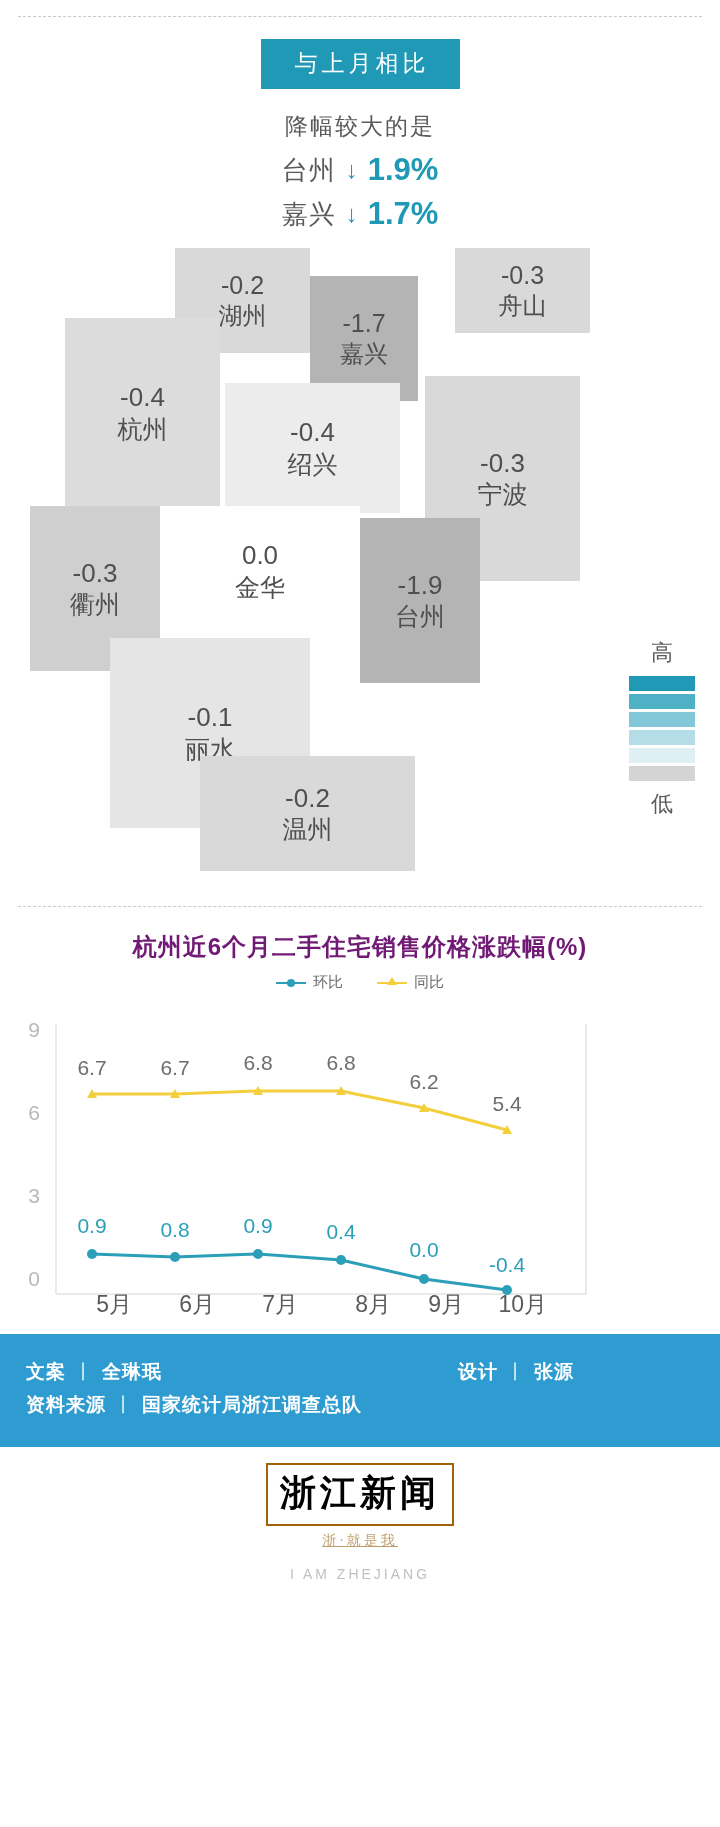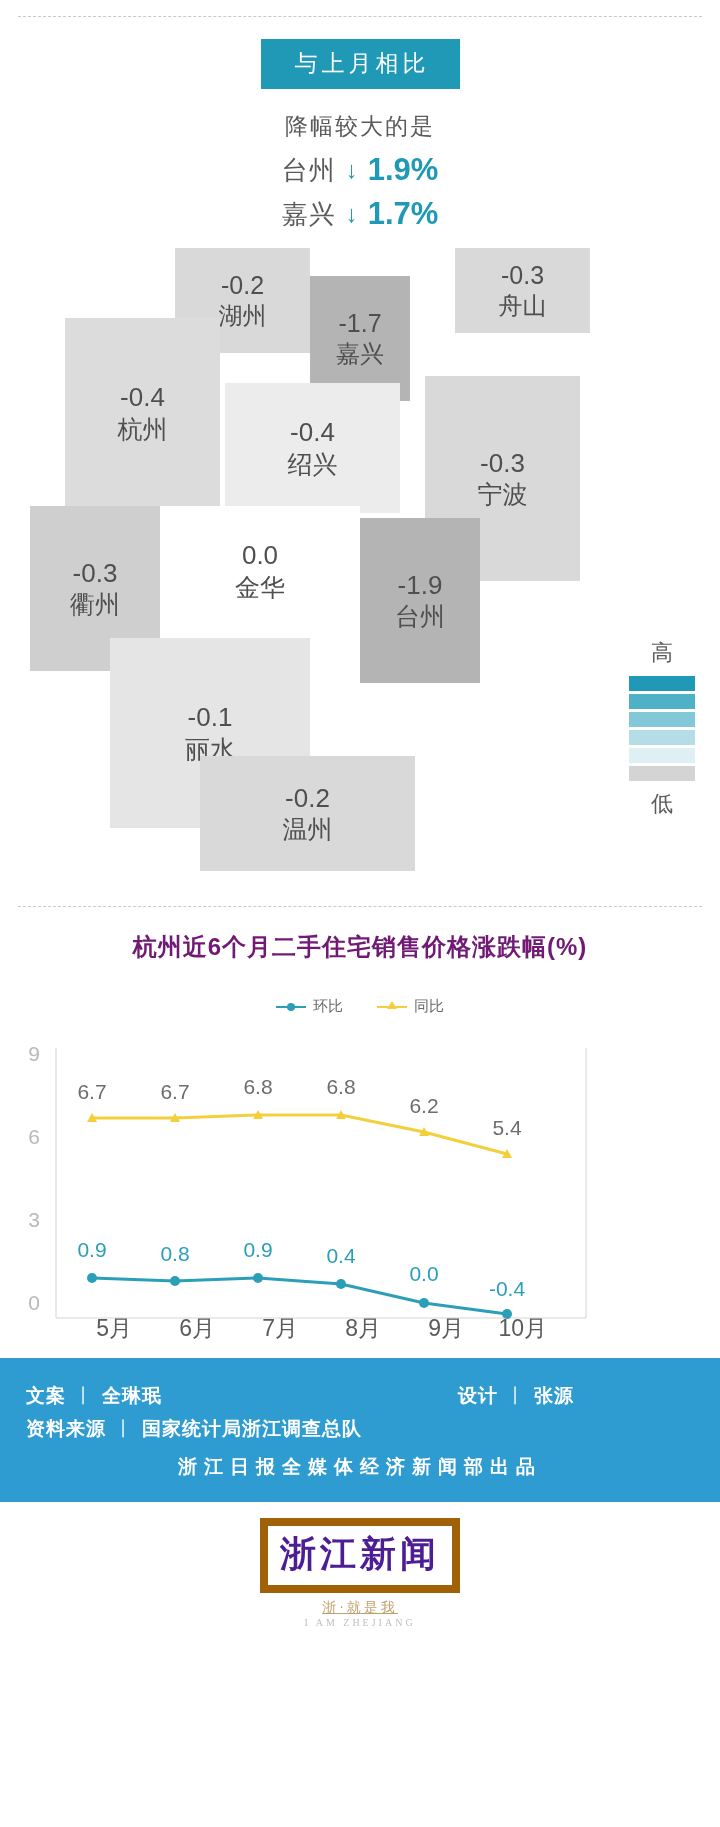--- a/index.html
+++ b/index.html
@@ -89,21 +89,21 @@
     font-size: 24px;
     color: #701a75;
     font-weight: bold;
     margin-top: 24px;
     letter-spacing: 1px;
   }
   .chart-legend {
     display: flex;
     justify-content: center;
     gap: 34px;
-    margin-top: 34px;
+    margin-top: 10px;
     font-size: 15px;
     color: #6b6b6b;
   }
   .lg-item { display: flex; align-items: center; gap: 7px; }
   .lg-line { width: 30px; height: 2px; position: relative; }
   .lg-line::after {
     content: "";
     position: absolute;
     left: 11px; top: -3px;
     width: 8px; height: 8px;
@@ -167,34 +167,34 @@
   .f-produced {
     font-size: 19px;
     font-weight: bold;
     letter-spacing: 7px;
     margin-top: 12px;
     text-align: center;
   }
   .logo-wrap { text-align: center; padding: 16px 0 22px 0; }
   .logo-box {
     display: inline-block;
-    border: 8px solid #a16207;
-    color: #4c1d95;
+    border: 2px solid #a16207;
+    color: #000000;
     padding: 4px 12px 6px 12px;
     font-size: 36px;
     letter-spacing: 4px;
     font-family: "Liberation Serif", serif;
     font-weight: bold;
   }
   .logo-sub1 {
     color: #bfa06d; font-size: 14px; letter-spacing: 3px; margin-top: 6px;
     font-family: "Liberation Serif", serif;
     text-decoration: underline;
   }
-  .logo-sub2 { color: #c0c0c0; font-size: 10px; letter-spacing: 3px; margin-top: 0; font-family: Liberation Serif, serif; }
+  .logo-sub2 { color: #c0c0c0; font-size: 14px; letter-spacing: 3px; margin-top: 16px; }
 </style>
 </head>
 <body>
 
 <div class="page">
 
   <div class="top-rule"></div>
 
   <div class="title-wrap">
     <div class="title-badge">与上月相比</div>
@@ -215,21 +215,21 @@
     </div>
   </div>
 
   <div class="map">
 
     <div class="tile" style="left:175px; top:0px; width:135px; height:105px; background:#d9d9d9;">
       <div class="v">-0.2</div>
       <div class="n">湖州</div>
     </div>
 
-    <div class="tile" style="left:310px; top:28px; width:100px; height:125px; background:#b4b4b4;">
+    <div class="tile" style="left:310px; top:28px; width:108px; height:125px; background:#b4b4b4;">
       <div class="v">-1.7</div>
       <div class="n">嘉兴</div>
     </div>
 
     <div class="tile" style="left:455px; top:0px; width:135px; height:85px; background:#d9d9d9;">
       <div class="v">-0.3</div>
       <div class="n">舟山</div>
     </div>
 
     <div class="tile big" style="left:65px; top:70px; width:155px; height:190px; background:#dcdcdc;">
@@ -344,21 +344,21 @@
     <div class="dlabel mom" style="left:57px; top:216px;">0.9</div>
     <div class="dlabel mom" style="left:140px; top:220px;">0.8</div>
     <div class="dlabel mom" style="left:223px; top:216px;">0.9</div>
     <div class="dlabel mom" style="left:306px; top:222px;">0.4</div>
     <div class="dlabel mom" style="left:389px; top:240px;">0.0</div>
     <div class="dlabel mom" style="left:472px; top:255px;">-0.4</div>
 
     <div class="xtick" style="left:52px;">5月</div>
     <div class="xtick" style="left:135px;">6月</div>
     <div class="xtick" style="left:218px;">7月</div>
-    <div class="xtick" style="left:301px;">8月</div>
+    <div class="xtick" style="left:311px;">8月</div>
     <div class="xtick" style="left:384px;">9月</div>
     <div class="xtick" style="left:467px;">10月</div>
   </div>
 
   <div class="footer">
     <div class="f-row f-credits">
       <span class="left">
         <span>文案</span>
         <span class="sep">丨</span>
         <span>全琳珉</span>
@@ -367,21 +367,20 @@
         <span>设计</span>
         <span class="sep">丨</span>
         <span>张源</span>
       </span>
     </div>
     <div class="f-row">
       <span>资料来源</span>
       <span class="sep">丨</span>
       <span>国家统计局浙江调查总队</span>
     </div>
-    <div class="f-produced">浙江日报全媒体经济新闻部出品</div>
   </div>
 
   <div class="logo-wrap">
     <div class="logo-box">浙江新闻</div>
     <div class="logo-sub1">浙·就是我</div>
     <div class="logo-sub2">I AM ZHEJIANG</div>
   </div>
 
 </div>
 

